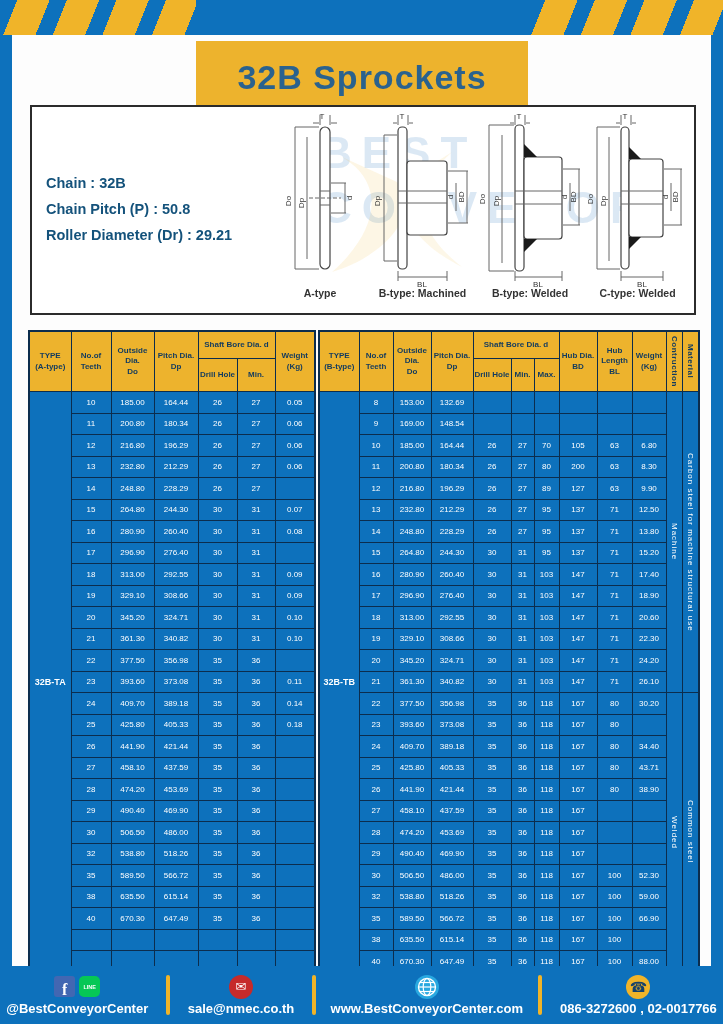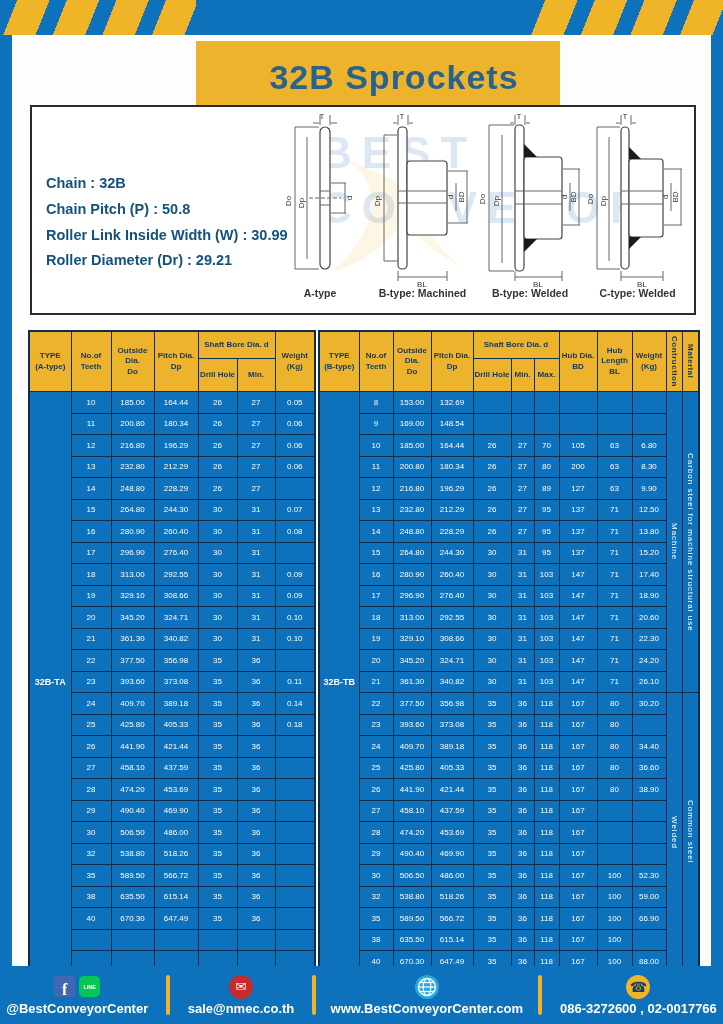--- a/index.html
+++ b/index.html
@@ -5,21 +5,21 @@
   html,body{margin:0;padding:0;background:#e8e8e8;}
   .page{position:relative;width:723px;height:1024px;background:#0d71bc;overflow:hidden;
         font-family:"Liberation Sans",sans-serif;}
   .stripe-band{position:absolute;top:0;height:35px;
         background:repeating-linear-gradient(112deg,#0d71bc 0 16px,#f0b429 16px 46px);}
   .stripe-left{left:0;width:196px;}
   .stripe-right{left:528px;width:195px;}
   .content{position:absolute;left:12px;top:35px;width:699px;height:931px;background:#fdfdfd;}
 
   .title-box{position:absolute;left:184px;top:6px;width:332px;height:72px;background:#edb32d;
-        display:flex;align-items:center;justify-content:center;padding-left:32px;}
+        display:flex;align-items:center;justify-content:center;}
   .title-box span{font-size:34px;font-weight:bold;color:#2a628e;letter-spacing:1px;}
 
   .diagram-panel{position:absolute;left:18px;top:70px;width:662px;height:206px;border:2px solid #2b2b2b;
         background:#fff;overflow:hidden;}
   .specs{position:absolute;left:14px;top:40px;z-index:2;font-size:14.5px;font-weight:bold;
         color:#14527b;line-height:1.78;white-space:nowrap;margin-top:24px;}
   .watermark{position:absolute;left:288px;top:18px;z-index:0;color:rgba(90,150,205,0.22);
         font-size:44px;font-weight:bold;letter-spacing:10px;line-height:1.25;}
   .wm-logo{position:absolute;left:280px;top:30px;z-index:0;opacity:0.35;}
   .diagrams{position:absolute;left:238px;top:4px;width:420px;height:198px;display:flex;z-index:1;}
@@ -82,21 +82,20 @@
         <div>CONVEYOR</div>
       </div>
       <svg class="wm-logo" width="170" height="150" viewBox="0 0 170 150">
         <path d="M30,20 C80,50 60,100 20,135 C70,120 110,80 85,45 Z" fill="#f0b429" opacity="0.35"></path>
         <path d="M140,15 C95,55 105,95 150,130 C110,110 75,75 100,40 Z" fill="#f0b429" opacity="0.3"></path>
       </svg>
 
       <div class="specs">
         <div>Chain : 32B</div>
         <div>Chain Pitch (P) : 50.8</div>
-        <div>Roller Link Inside Width (W) : 30.99</div>
         <div>Roller Diameter (Dr) : 29.21</div>
       </div>
 
       <div class="diagrams">
 
         <div class="diag">
           <svg width="95" height="178" viewBox="0 0 95 178">
             <text class="dtext" x="49" y="8" text-anchor="middle">T</text>
             <path class="dline" d="M40,12 L46,12 M58,12 L64,12 M47,4 L47,14 M57,4 L57,14"></path>
             <rect class="dpart" x="47" y="16" width="10" height="142" rx="5"></rect>
@@ -695,21 +694,21 @@
           </tr>
           <tr>
             <td>25</td>
             <td>425.80</td>
             <td>405.33</td>
             <td>35</td>
             <td>36</td>
             <td>118</td>
             <td>167</td>
             <td>80</td>
-            <td>36.60</td>
+            <td>43.71</td>
           </tr>
           <tr>
             <td>26</td>
             <td>441.90</td>
             <td>421.44</td>
             <td>35</td>
             <td>36</td>
             <td>118</td>
             <td>167</td>
             <td>80</td>

